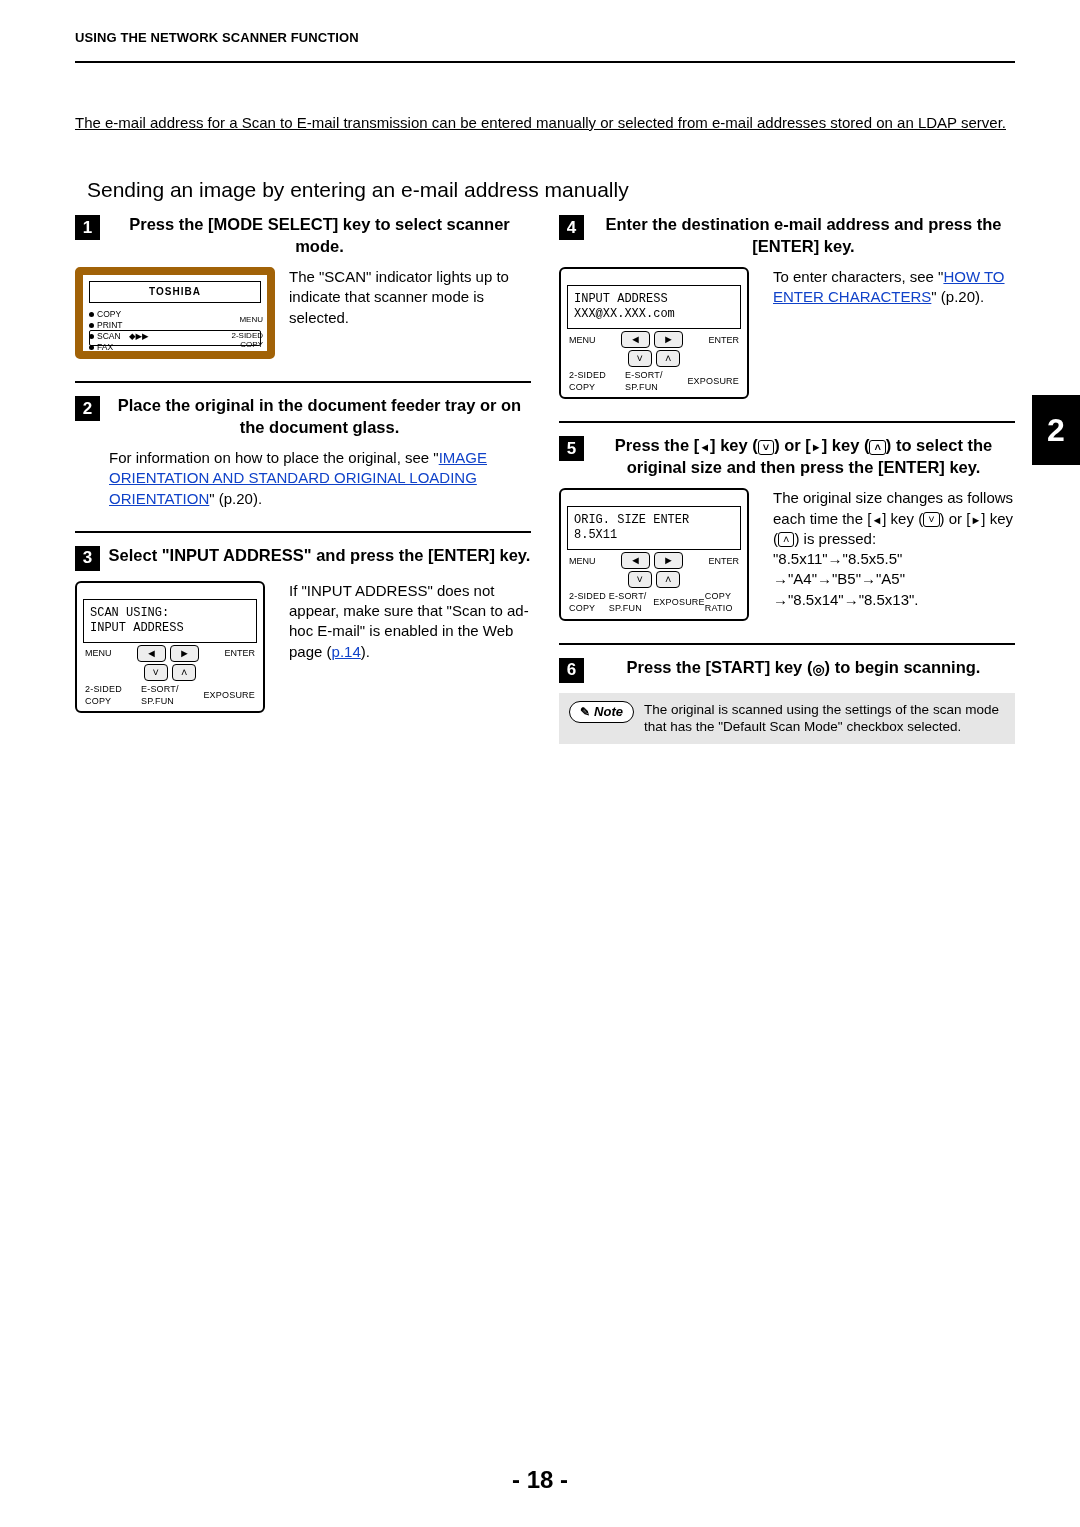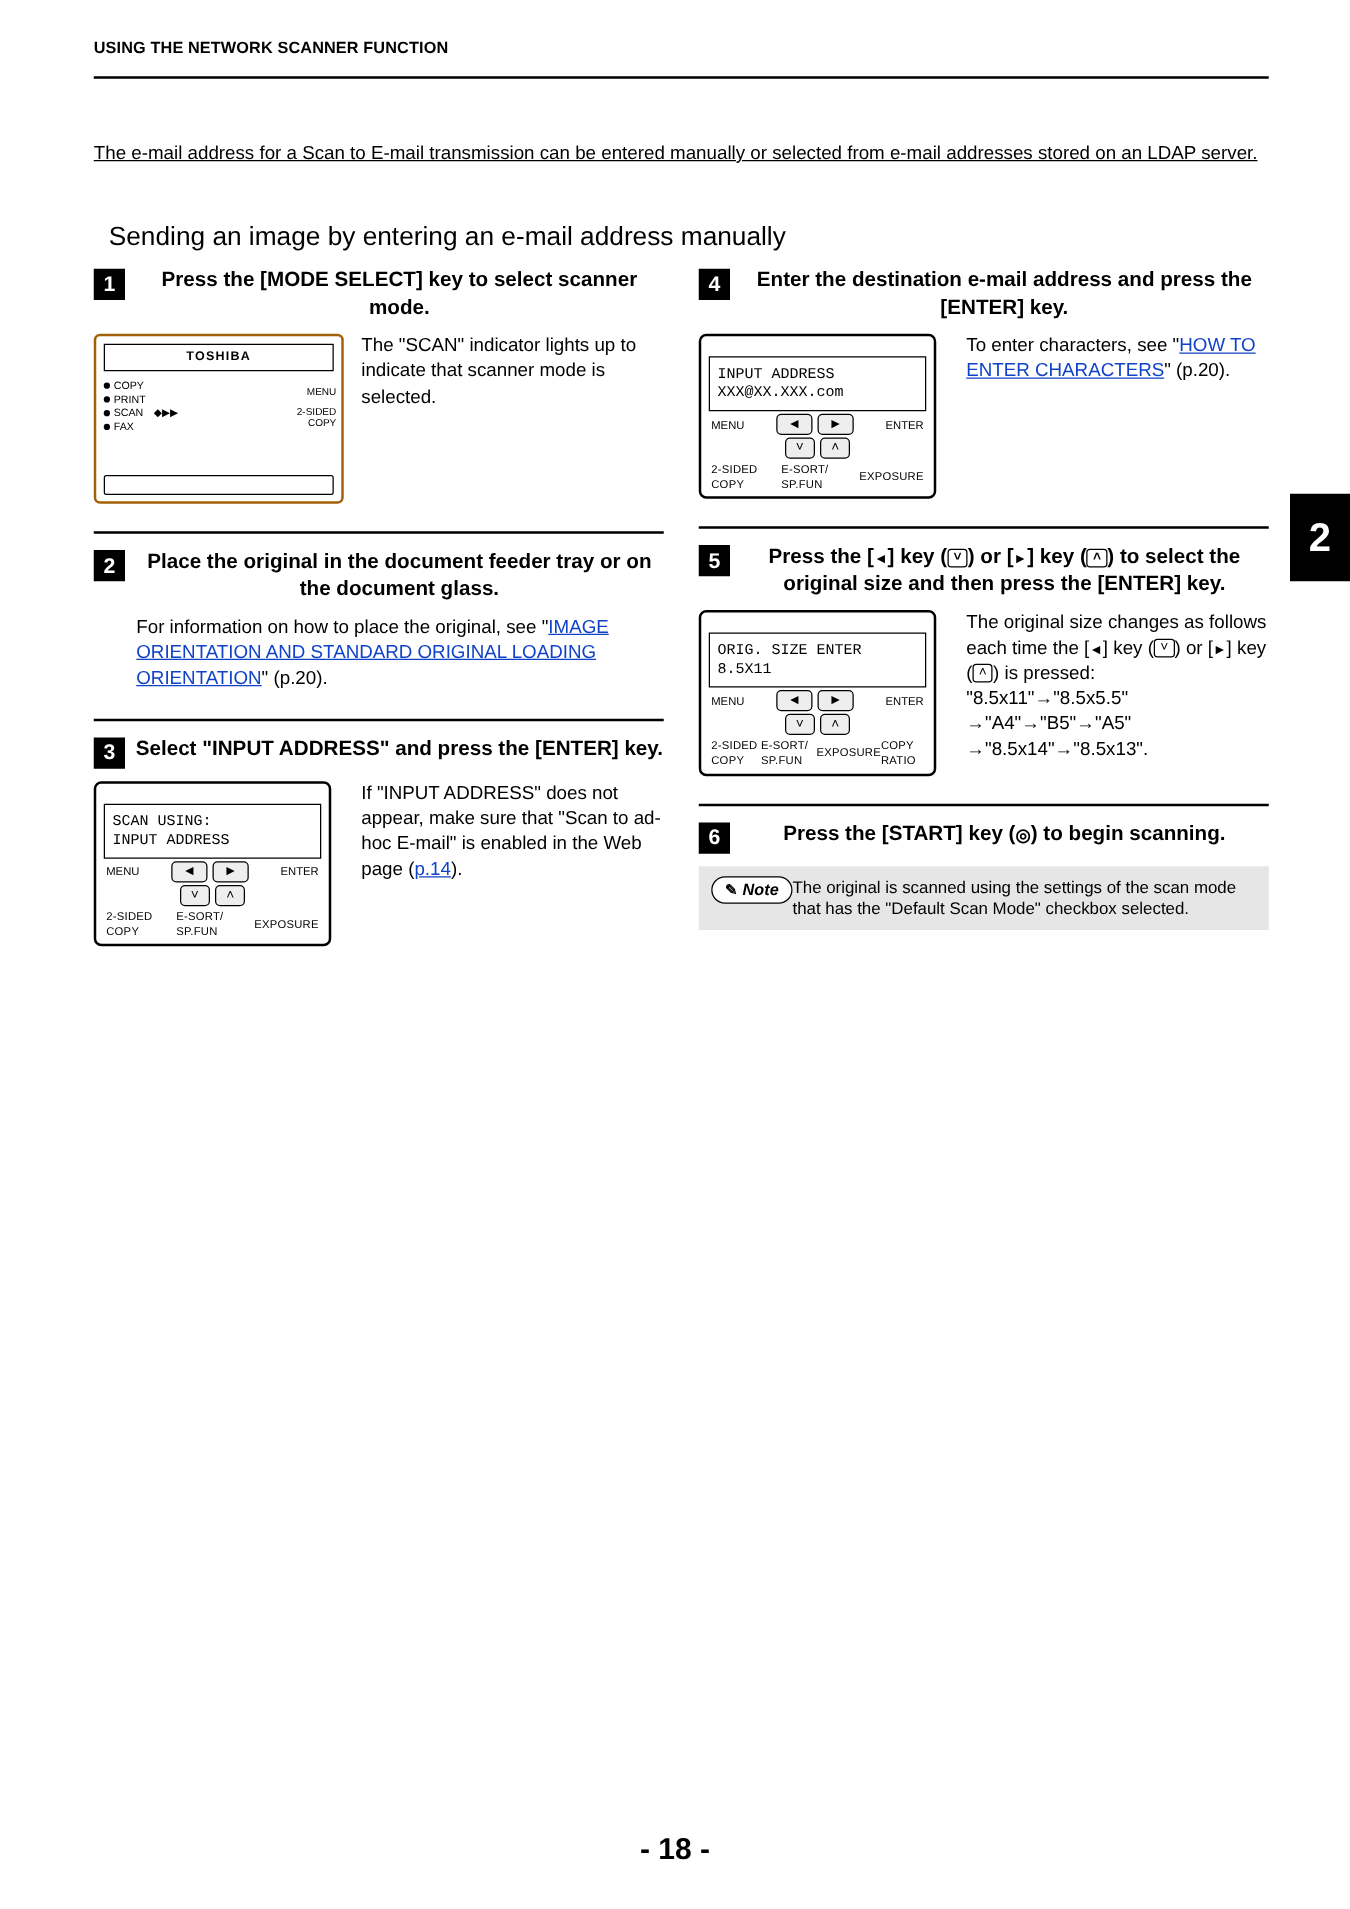--- a/index.html
+++ b/index.html
@@ -96,23 +96,23 @@
   .keycap {
     border:1.5px solid #000;
     border-radius: 4px;
     padding: 0 8px;
     font-size: 10px;
     line-height: 14px;
     background:#eee;
   }
   .lcd-row2 { margin: 2px 0 4px; letter-spacing: .2px; }
   .printer-diag {
-    border: 2px solid #a16207;
+    border: 8px solid #a16207;
     border-radius: 5px;
-    width: 200px; height: 136px;
+    width: 200px; height: 92px;
     box-sizing: border-box;
     font-family: Arial, sans-serif;
     font-size: 9px;
     position: relative;
     padding: 6px 6px;
   }
   .printer-brand {
     border: 1.5px solid #000;
     padding: 3px 0;
     font-weight: bold;
@@ -130,21 +130,21 @@
   }
   .printer-bottom {
     position:absolute; left:6px; right:6px; bottom:5px;
     height: 14px; border:1.5px solid #000; border-radius:2px;
   }
   a.xref { color: #1042c9; text-decoration: underline; }
   .note-box {
     background: #e6e6e6;
     display: flex;
     align-items: flex-start;
-    gap: 0;
+    gap: 10px;
     padding: 8px 10px;
     font-size: 13.5px;
     line-height: 1.3;
     margin-top: 10px;
   }
   .note-chip {
     border: 1.5px solid #000;
     border-radius: 14px;
     padding: 2px 10px;
     font-style: italic;

